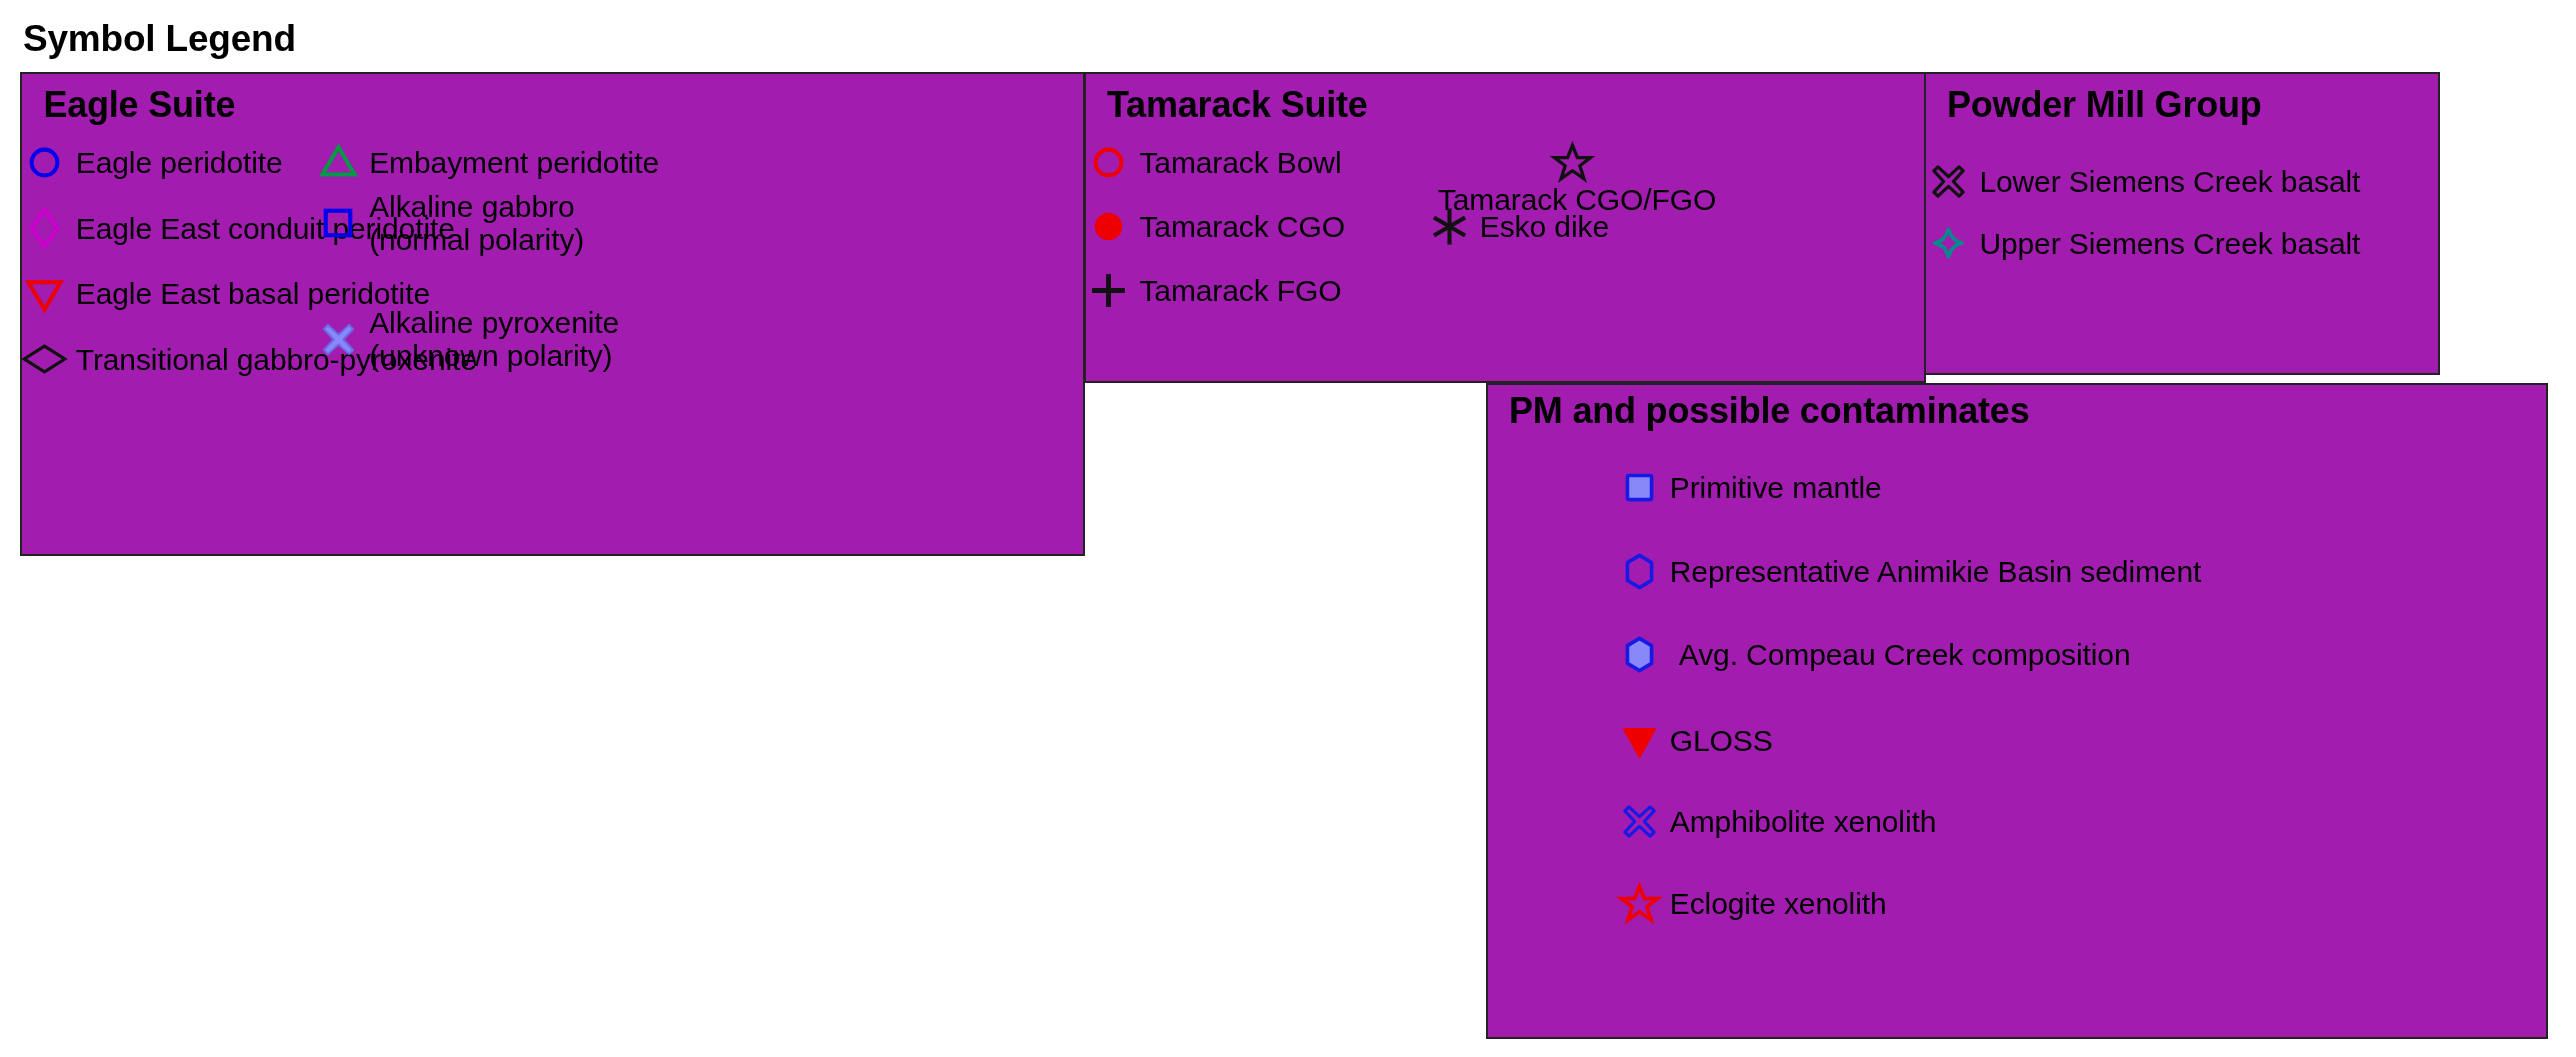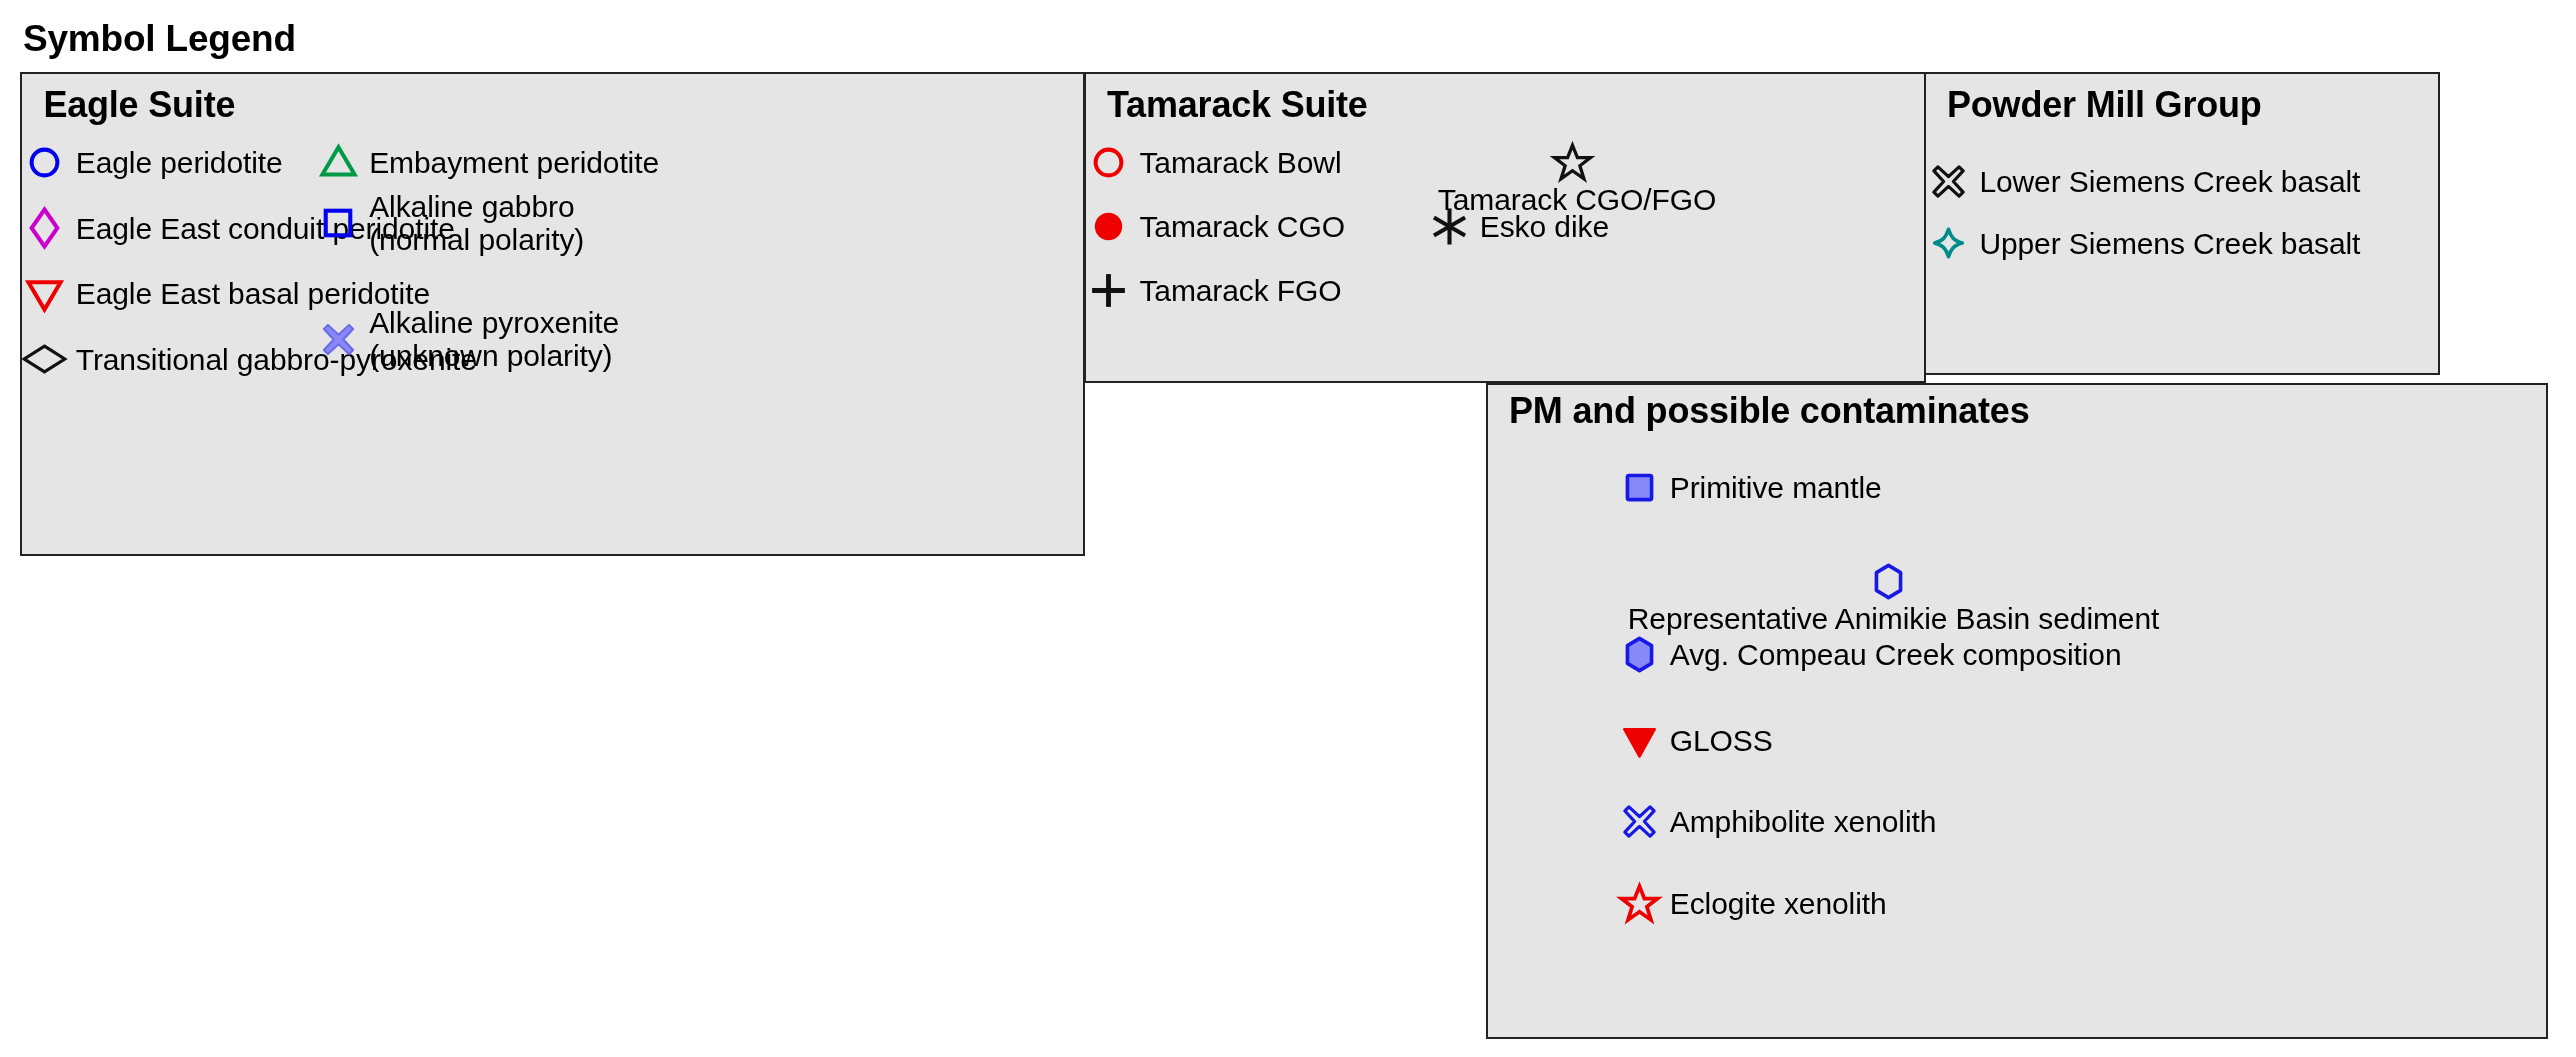--- a/index.html
+++ b/index.html
@@ -9,21 +9,21 @@
     color:#000000;
     -webkit-font-smoothing:antialiased;
   }
   .legend-title{
     position:absolute;left:23px;top:3.3px;
     font-size:37px;font-weight:bold;letter-spacing:-0.2px;
     white-space:nowrap;line-height:39px;margin-top:16px;
   }
   .panel{
     position:absolute;box-sizing:border-box;
-    background:#e5e5e5;border:2.4px solid #222222;text-decoration:underline;
+    background:#a21caf;border:2.4px solid #222222;text-decoration:underline;
   }
   
   #panel-eagle      { left:20.4px;   top:72px;  width:1065px; height:484px; }
   #panel-tamarack   { left:1084px; top:72px;  width:842px; height:311px; }
   #panel-powdermill { left:1924px; top:72px;  width:516px;  height:303px; }
   #panel-pm         { left:1486px; top:383px; width:1062px; height:656px; }
 
   .panel-title{
     position:absolute;
     font-size:36px;font-weight:bold;white-space:nowrap;letter-spacing:-0.2px;
@@ -214,30 +214,30 @@
 
   <div class="row col-a" style="top:81px;">
     <span class="sym">
       <svg width="37" height="37" viewBox="0 0 46 46">
           <rect x="8" y="8" width="30" height="30" rx="2" fill="#8888f8" stroke="#1919e6" stroke-width="4.5"></rect>
         </svg>
     </span>
     <span class="lbl">Primitive mantle</span>
   </div>
 
-  <div class="row col-a" style="top:175px;flex-direction:column;">
+  <div class="row col-a" style="top:165px;">
     <span class="sym">
       <svg width="37" height="41" viewBox="0 0 46 50">
         <polygon points="23,5 38,14 38,36 23,45 8,36 8,14" fill="none" stroke="#1919e6" stroke-width="4.5" stroke-linejoin="round"></polygon>
       </svg>
     </span>
     <span class="lbl">Representative Animikie Basin sediment</span>
   </div>
 
-  <div class="row col-a" style="top:248px;">
+  <div class="row col-a" style="top:248px;gap:9px;">
     <span class="sym">
       <svg width="37" height="41" viewBox="0 0 46 50">
         <polygon points="23,5 38,14 38,36 23,45 8,36 8,14" fill="#8888f8" stroke="#1919e6" stroke-width="4.5" stroke-linejoin="round"></polygon>
       </svg>
     </span>
     <span class="lbl">Avg. Compeau Creek composition</span>
   </div>
 
   <div class="row col-a" style="top:334px;">
     <span class="sym">

